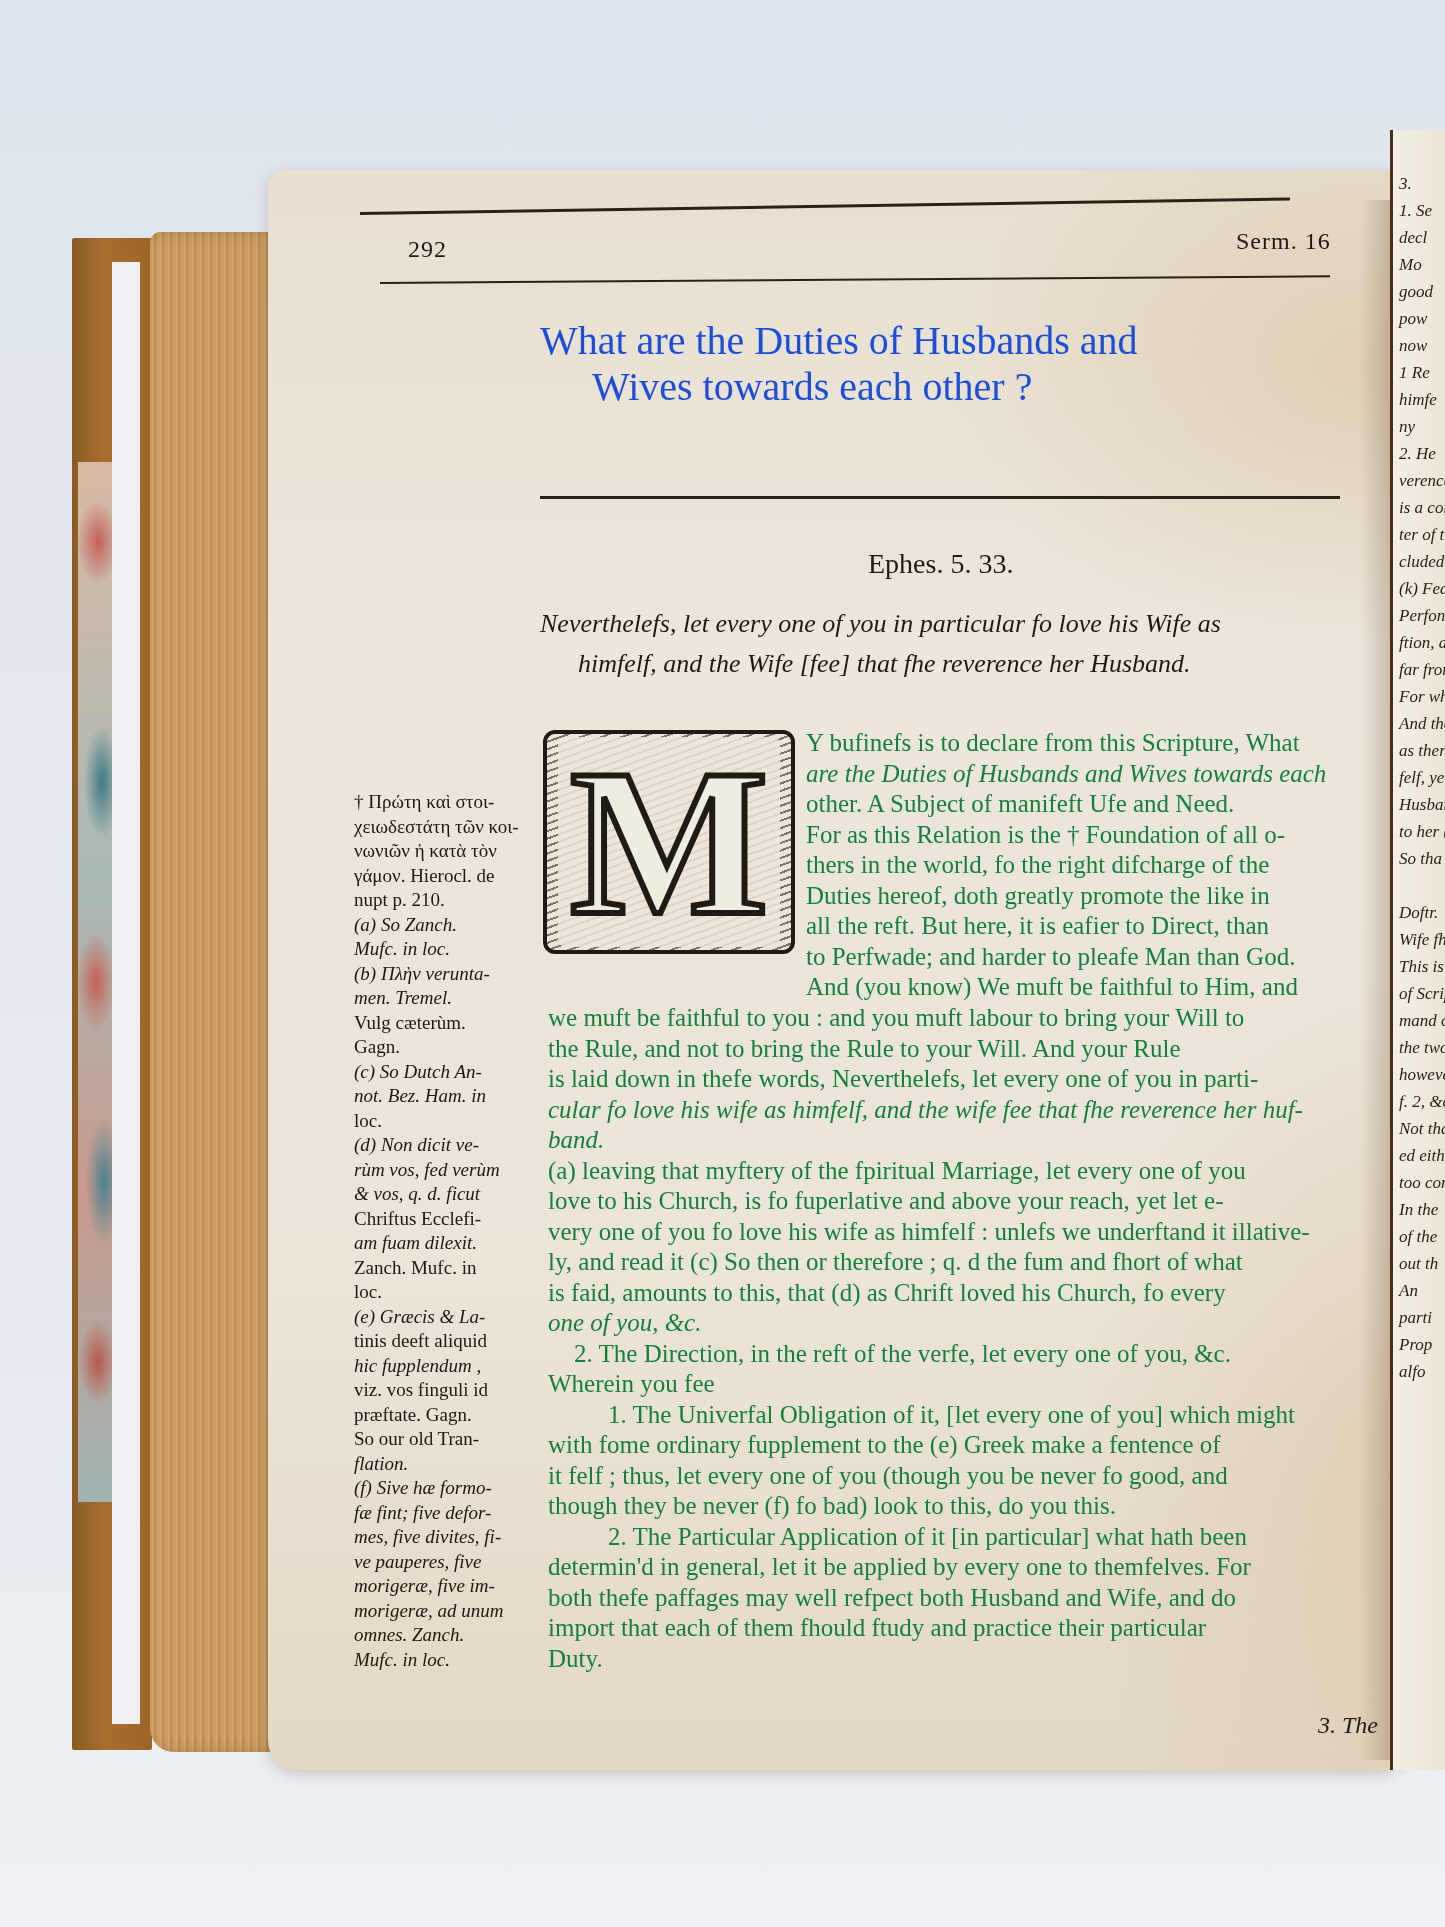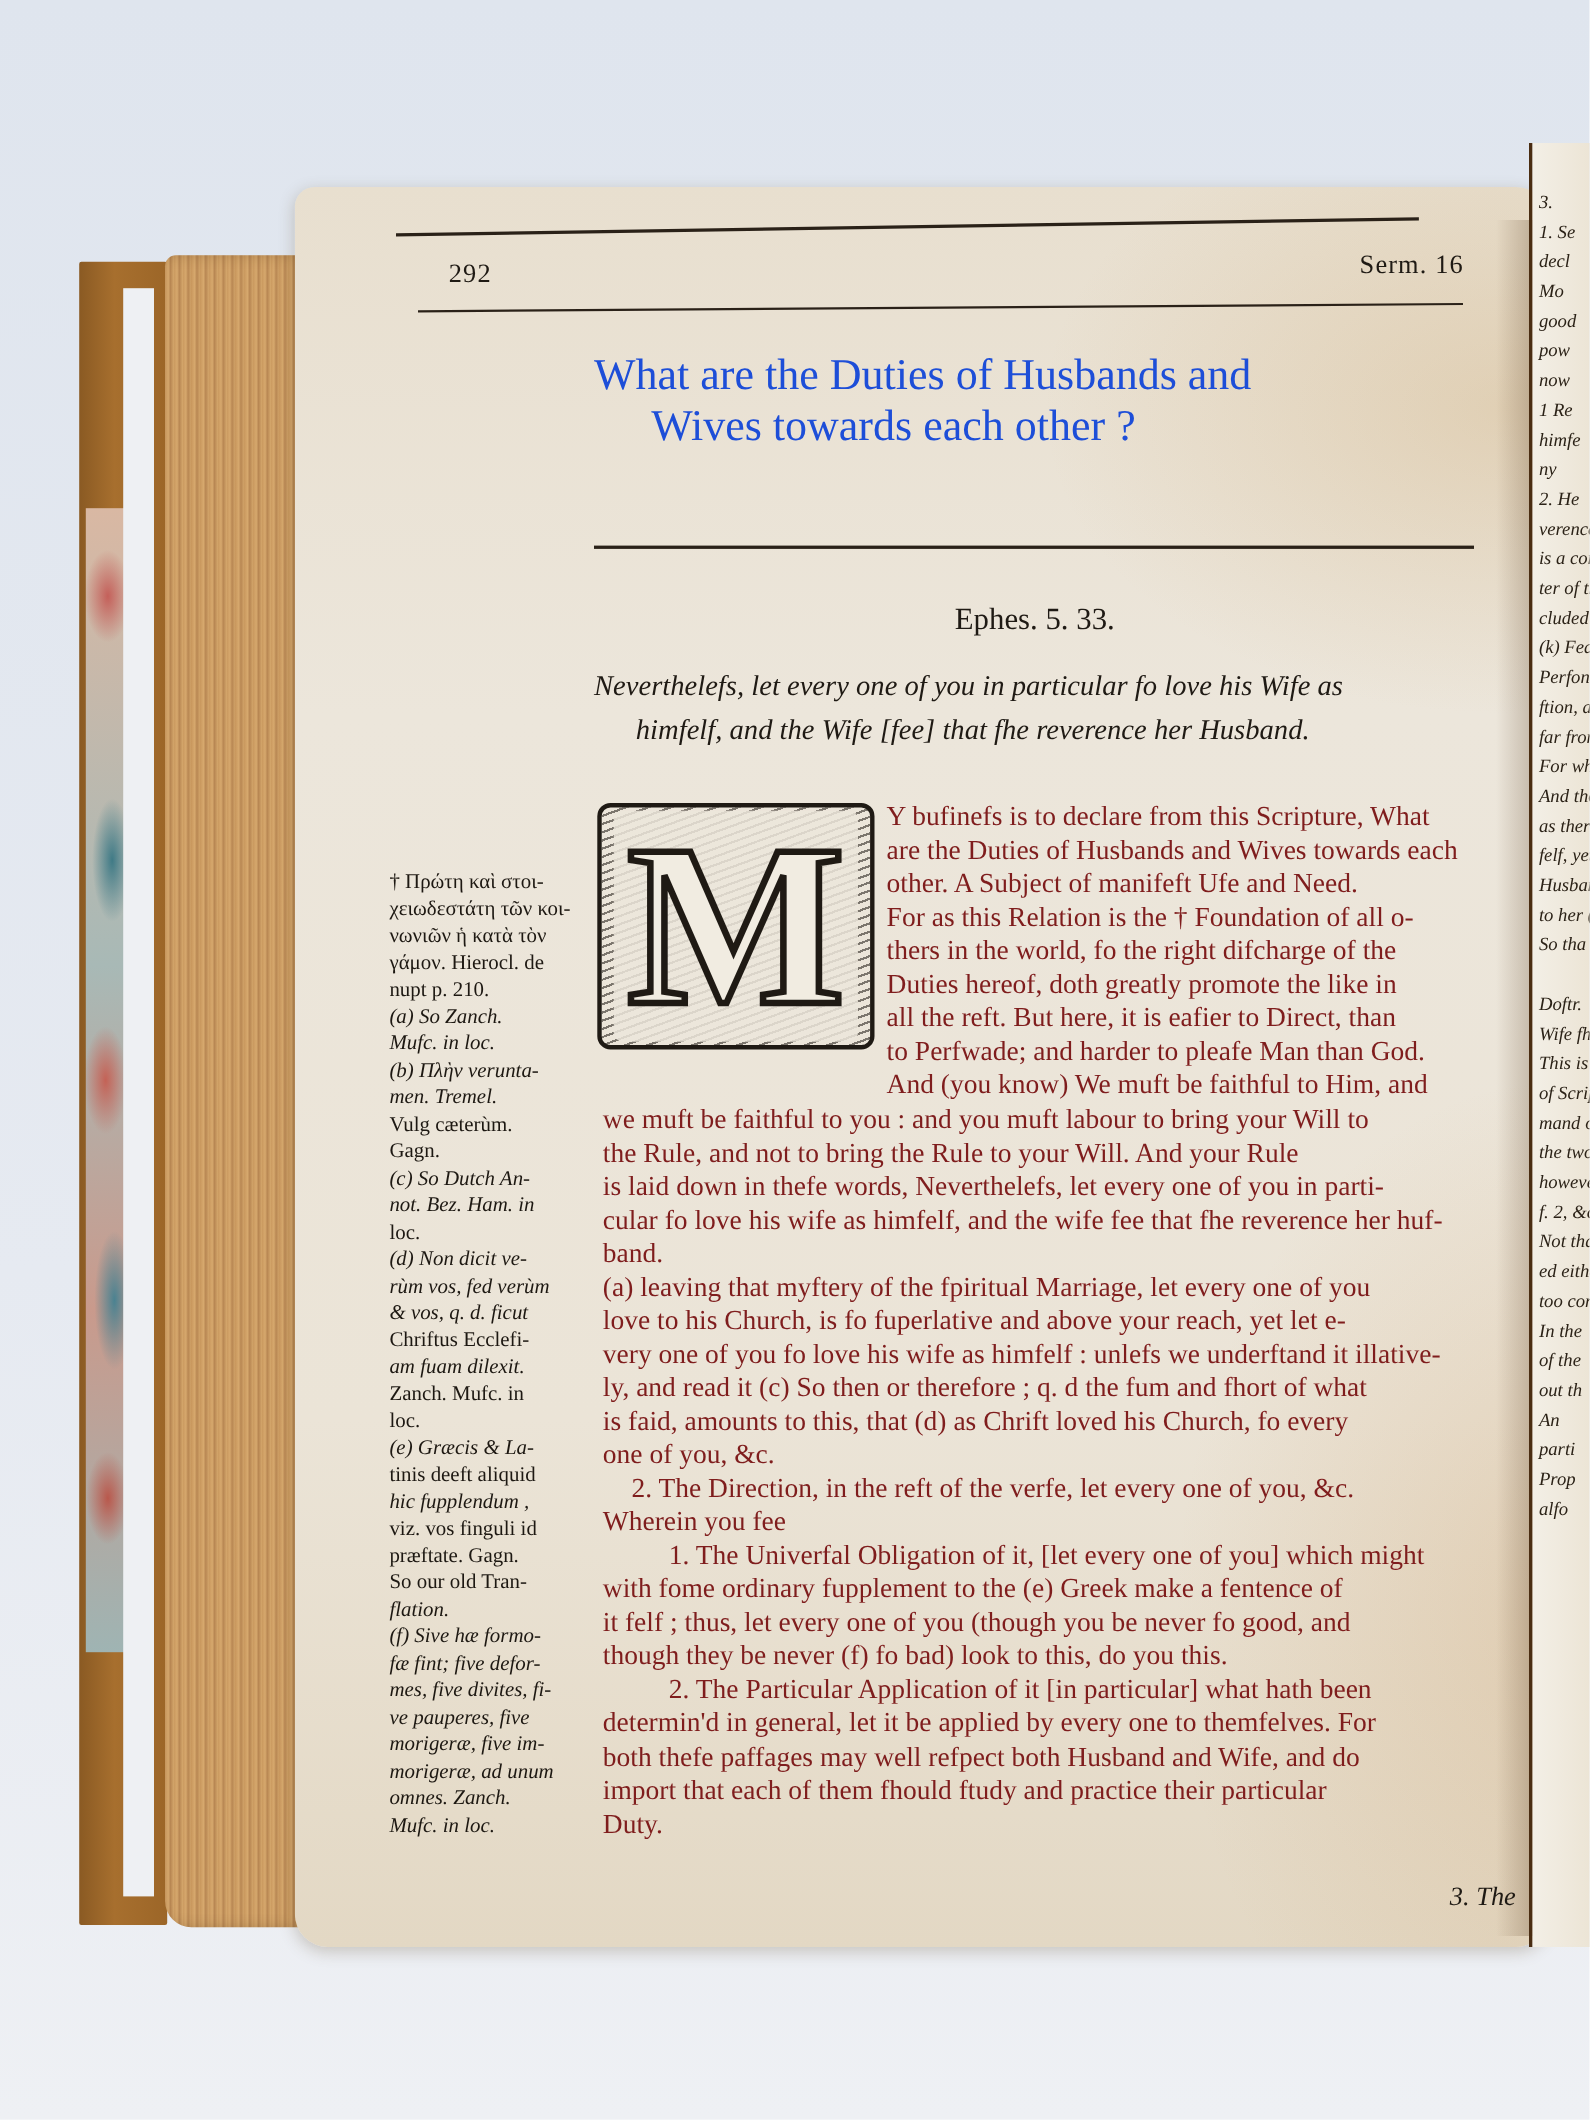--- a/index.html
+++ b/index.html
@@ -86,32 +86,32 @@
       repeating-linear-gradient(-20deg, transparent 0 5px, rgba(31,26,20,0.55) 5px 7px);
     display: flex; align-items: center; justify-content: center;
   }
   .dropcap-letter {
     font-size: 210px; line-height: 1; color: #f1ece1;
     -webkit-text-stroke: 6px #1f1a14;
     font-family: "Liberation Serif", serif; font-weight: bold;
     background: rgba(236,230,219,0.85); padding: 0 12px; border-radius: 8px;
   }
   .body-text {
-    position: absolute; font-size: 25px; line-height: 30.5px; color: #7f1d1d;
+    position: absolute; font-size: 25px; line-height: 30.5px; color: #15803d;
   }
   .body-line { display: block; white-space: nowrap; }
   .indent { padding-left: 26px; }
   .indent2 { padding-left: 60px; font-family: Liberation Serif, serif; }
   .margin-notes {
     position: absolute; left: 354px; top: 790px; width: 180px;
     font-size: 19px; line-height: 24.5px; color: #1d1812;
   }
   .margin-notes span { display: block; white-space: nowrap; }
   .catchword { position: absolute; left: 1318px; top: 1712px; font-size: 24px; font-style: italic; }
-  .it { }
+  .it { font-style: italic; }
 </style>
 </head>
 <body>
 
 <div class="cover-back"></div>
 <div class="marbled-endpaper"></div>
 <div class="cover-inner"></div>
 <div class="page-edges"></div>
 
 <div class="page"></div>

